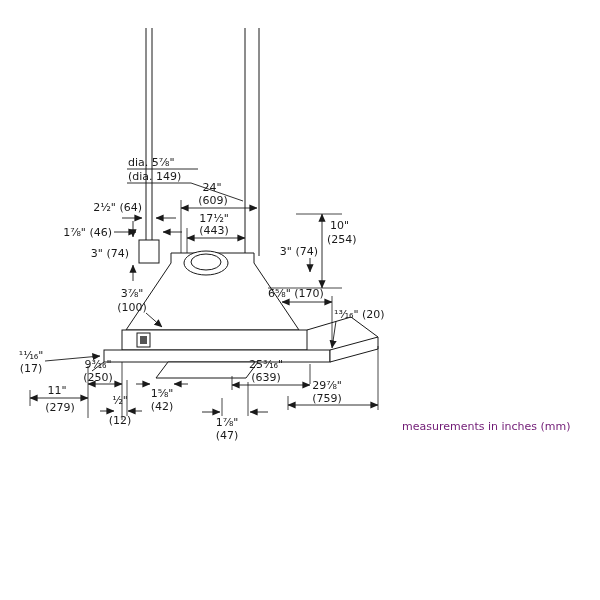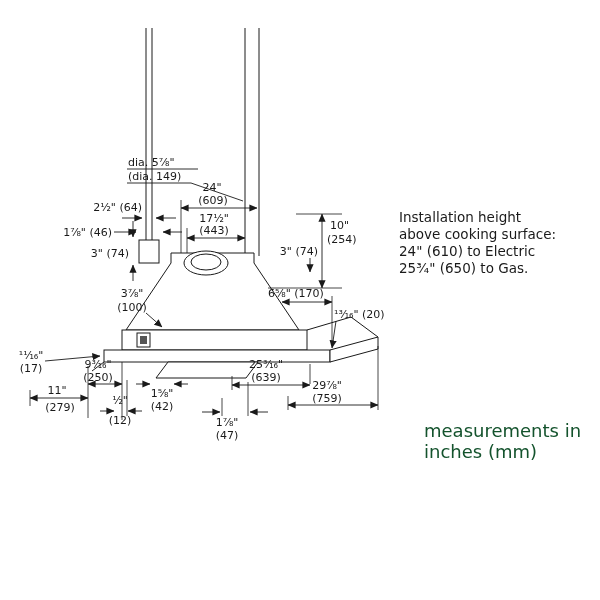--- a/index.html
+++ b/index.html
@@ -14,22 +14,22 @@
     font-family:"DejaVu Sans", sans-serif;
     font-size:11px;fill:#1a1a1a;
   }
   line, path.ln{stroke:#1a1a1a;}
   .shape{fill:#ffffff;stroke:#1a1a1a;stroke-width:1;}
   .note{
     position:absolute;left:399px;top:209px;
     font-size:13.5px;line-height:17px;color:#1a1a1a;
   }
   .footer{
-    position:absolute;left:424px;top:420px;
-    font-size:18px;color:#14532d;
+    position:absolute;left:402px;top:420px;
+    font-size:11px;color:#701a75;
   }
 </style>
 </head>
 <body>
 
 <div class="stage">
 
   <svg width="600" height="600" viewBox="0 0 600 600">
     <defs>
       <marker id="aE" markerWidth="9" markerHeight="8" refX="8.5" refY="4" orient="auto">
@@ -139,22 +139,16 @@
       <text x="162" y="410" text-anchor="middle">(42)</text>
       <text x="227" y="426" text-anchor="middle">1⁷⁄₈"</text>
       <text x="227" y="439" text-anchor="middle">(47)</text>
       <text x="266" y="368" text-anchor="middle">25³⁄₁₆"</text>
       <text x="266" y="381" text-anchor="middle">(639)</text>
       <text x="327" y="389" text-anchor="middle">29⁷⁄₈"</text>
       <text x="327" y="402" text-anchor="middle">(759)</text>
     </g>
   </svg>
 
-  <div class="note">
-    <div>Installation height</div>
-    <div>above cooking surface:</div>
-    <div>24" (610) to Electric</div>
-    <div>25³⁄₄" (650) to Gas.</div>
-  </div>
 
   <div class="footer">measurements in inches (mm)</div>
 
 </div>
 
 </body></html>

